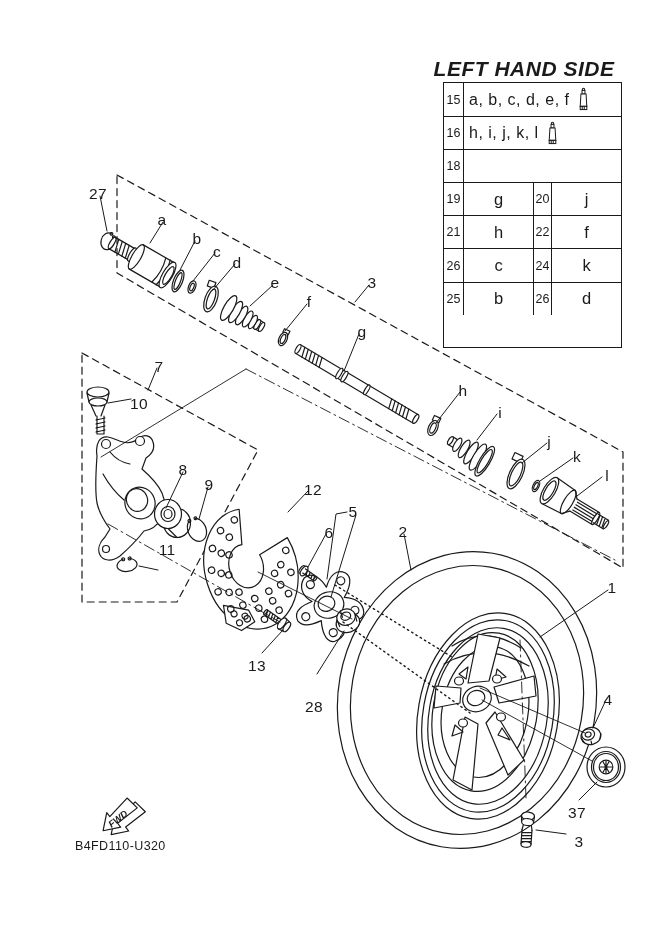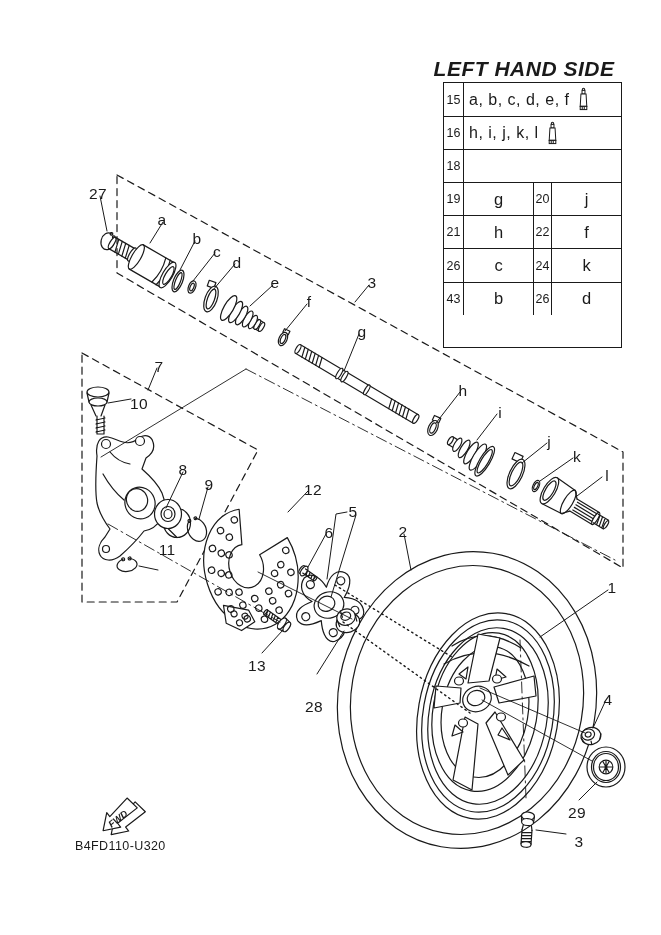--- a/index.html
+++ b/index.html
@@ -397,21 +397,21 @@
         <div class="t-cell t-num2">22</div>
         <div class="t-cell t-val">f</div>
       </div>
       <div class="t-row pair">
         <div class="t-cell t-num">26</div>
         <div class="t-cell t-val">c</div>
         <div class="t-cell t-num2">24</div>
         <div class="t-cell t-val">k</div>
       </div>
       <div class="t-row pair">
-        <div class="t-cell t-num">43</div>
+        <div class="t-cell t-num">25</div>
         <div class="t-cell t-val">b</div>
         <div class="t-cell t-num2">26</div>
         <div class="t-cell t-val">d</div>
       </div>
     </div>
 
 <div id="callout-layer">
       <div class="callout" style="left: 98px; top: 188px;">27</div>
       <div class="callout" style="left: 162px; top: 214px;">a</div>
       <div class="callout" style="left: 197px; top: 233px;">b</div>
@@ -432,19 +432,19 @@
       <div class="callout" style="left: 209px; top: 479px;">9</div>
       <div class="callout" style="left: 313px; top: 484px;">12</div>
       <div class="callout" style="left: 353px; top: 506px;">5</div>
       <div class="callout" style="left: 329px; top: 527px;">6</div>
       <div class="callout" style="left: 403px; top: 526px;">2</div>
       <div class="callout" style="left: 167px; top: 544px;">11</div>
       <div class="callout" style="left: 257px; top: 660px;">13</div>
       <div class="callout" style="left: 314px; top: 701px;">28</div>
       <div class="callout" style="left: 612px; top: 582px;">1</div>
       <div class="callout" style="left: 608px; top: 694px;">4</div>
-      <div class="callout" style="left: 577px; top: 807px;">29</div>
+      <div class="callout" style="left: 577px; top: 807px;">37</div>
       <div class="callout" style="left: 579px; top: 836px;">3</div>
     </div>
 
 <div id="code">B4FD110-U320</div>
 
 </div>
 
 </body></html>

